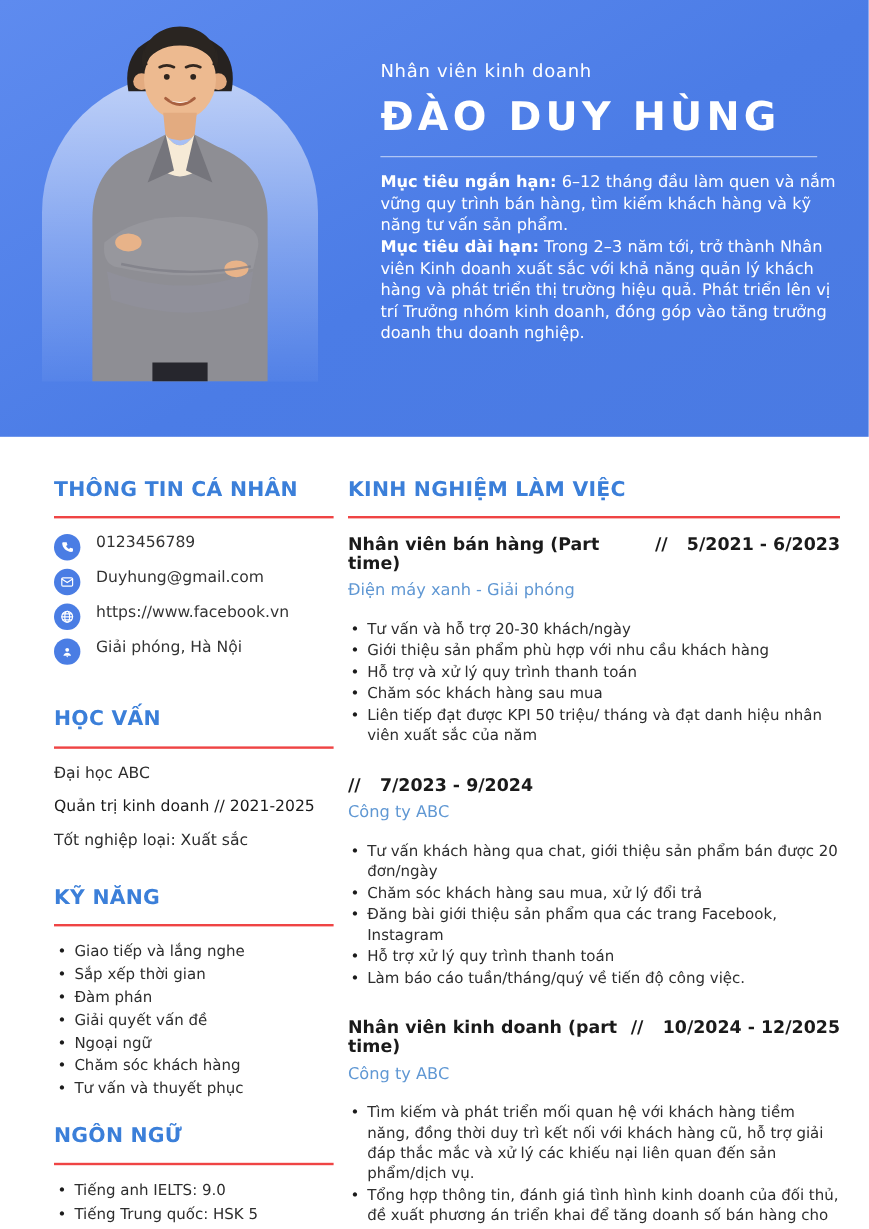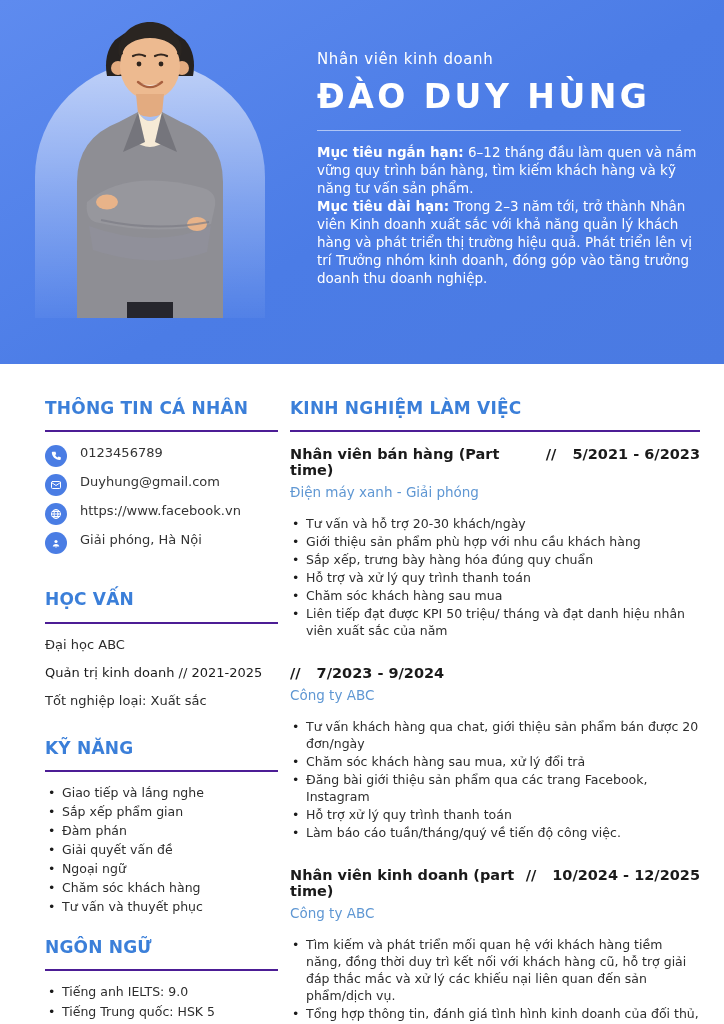--- a/index.html
+++ b/index.html
@@ -29,21 +29,21 @@
   .objectives { font-size:13.5px; line-height:1.33; }
   .objectives b { font-weight:700; }
 
   
   .main { display:flex; padding:34px 24px 0 45px; }
   .col-left { width:233px; flex-shrink:0; }
   .col-right { flex:1; padding-left:12px; }
 
   .section-title {
     font-size:17px; font-weight:700; color:#3b7fd9; letter-spacing:.2px;
-    border-bottom:2px solid #4c1d95; padding-bottom:11px; line-height:1.25;
+    border-bottom:2px solid #ef4444; padding-bottom:11px; line-height:1.25;
   }
 
   
   .contact-list { margin-top:13px; }
   .contact-row { display:flex; align-items:flex-start; gap:13px; height:29px; }
   .icon-circle {
     width:22px; height:22px; border-radius:50%; background:#4a7de4;
     display:flex; align-items:center; justify-content:center; flex-shrink:0;
   }
   .icon-circle svg { width:12px; height:12px; stroke:#fff; fill:none; stroke-width:2; stroke-linecap:round; stroke-linejoin:round; }
@@ -183,21 +183,21 @@
         <div class="edu-line">Đại học ABC</div>
         <div class="edu-line bold">Quản trị kinh doanh // 2021-2025</div>
         <div class="edu-line">Tốt nghiệp loại: Xuất sắc</div>
       </section>
 
       <section class="sec-skills">
         <h2 class="section-title">KỸ NĂNG</h2>
         <ul class="plain">
 
         <li>Giao tiếp và lắng nghe</li>
-            <li>Sắp xếp phẩm gian</li>
+            <li>Sắp xếp thời gian</li>
             <li>Đàm phán</li>
             <li>Giải quyết vấn đề</li>
             <li>Ngoại ngữ</li>
             <li>Chăm sóc khách hàng</li>
             <li>Tư vấn và thuyết phục</li>
           </ul>
       </section>
 
       <section class="sec-lang">
         <h2 class="section-title">NGÔN NGỮ</h2>
@@ -217,21 +217,20 @@
         <div class="job-head">
           <span>Nhân viên bán hàng (Part time)</span>
           <span>//</span>
           <span class="dates">5/2021 - 6/2023</span>
         </div>
         <div class="company">Điện máy xanh - Giải phóng</div>
         <ul class="bullets">
 
         <li>Tư vấn và hỗ trợ 20-30 khách/ngày</li>
             <li>Giới thiệu sản phẩm phù hợp với nhu cầu khách hàng</li>
-            <li>Sắp xếp, trưng bày hàng hóa đúng quy chuẩn</li>
             <li>Hỗ trợ và xử lý quy trình thanh toán</li>
             <li>Chăm sóc khách hàng sau mua</li>
             <li>Liên tiếp đạt được KPI 50 triệu/ tháng và đạt danh hiệu nhân viên xuất sắc của năm</li>
           </ul>
       </article>
 
       <article class="job">
         <div class="job-head">
           <span>//</span>
           <span class="dates">7/2023 - 9/2024</span>

